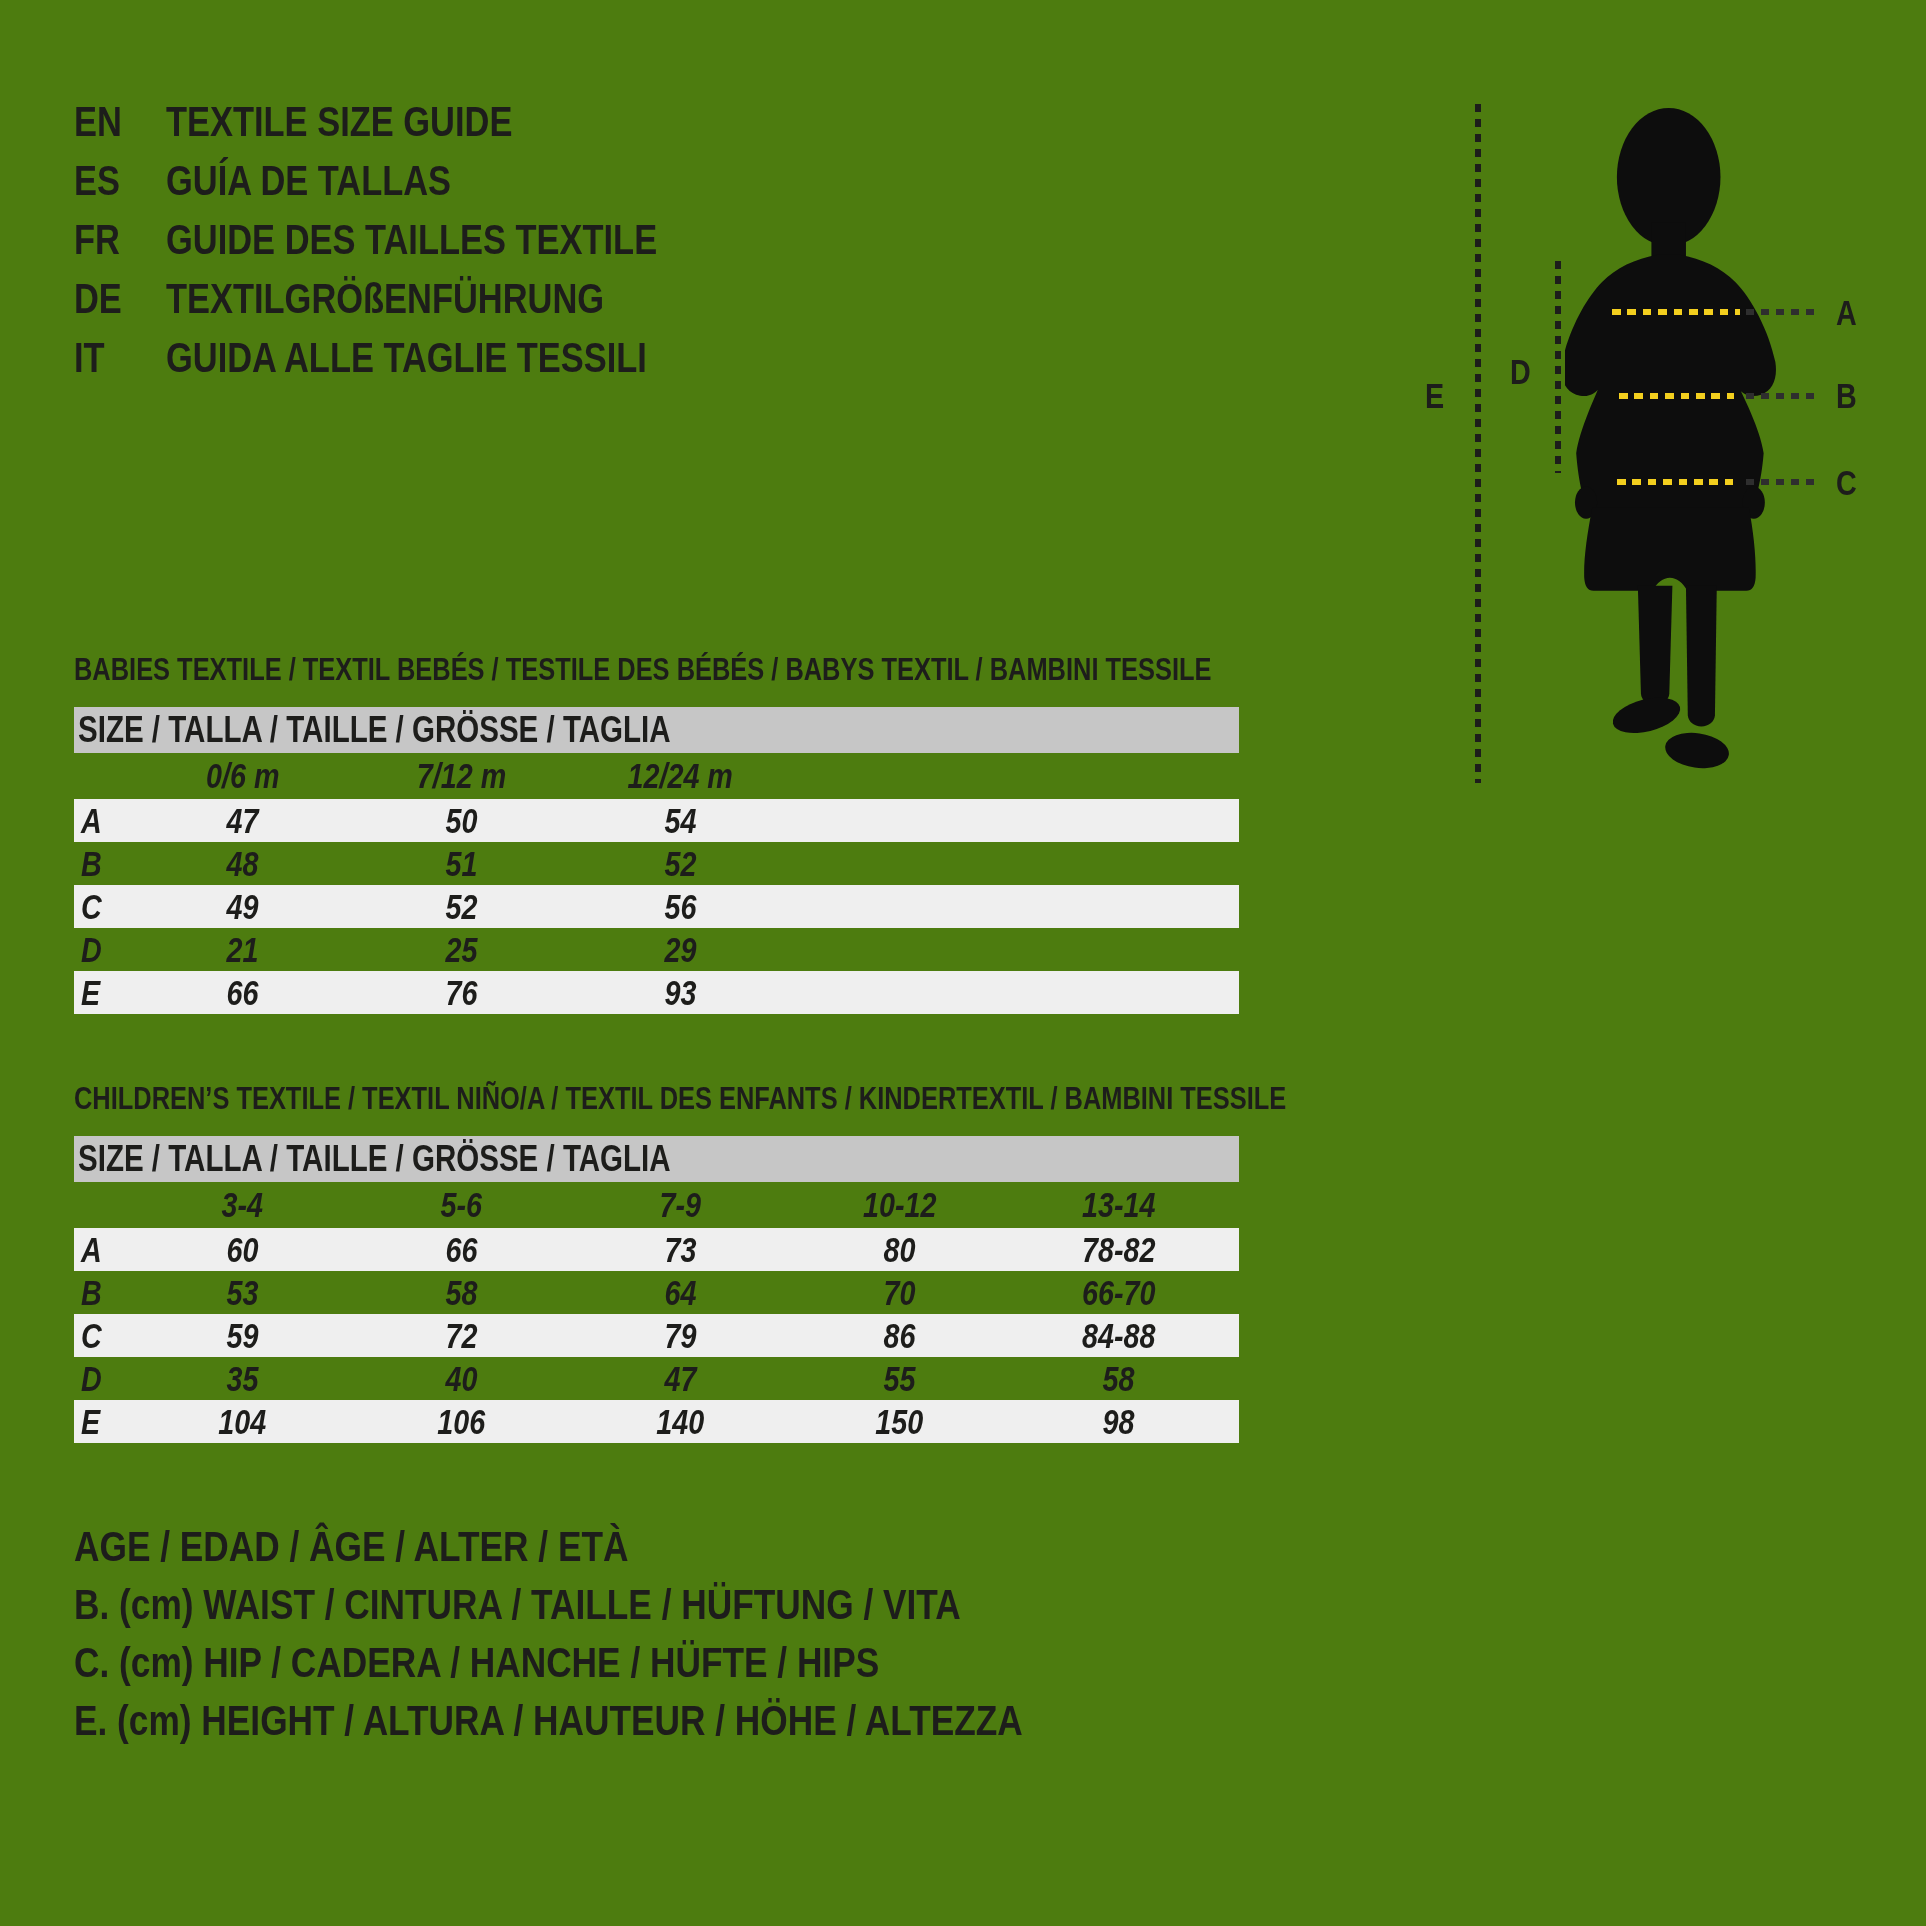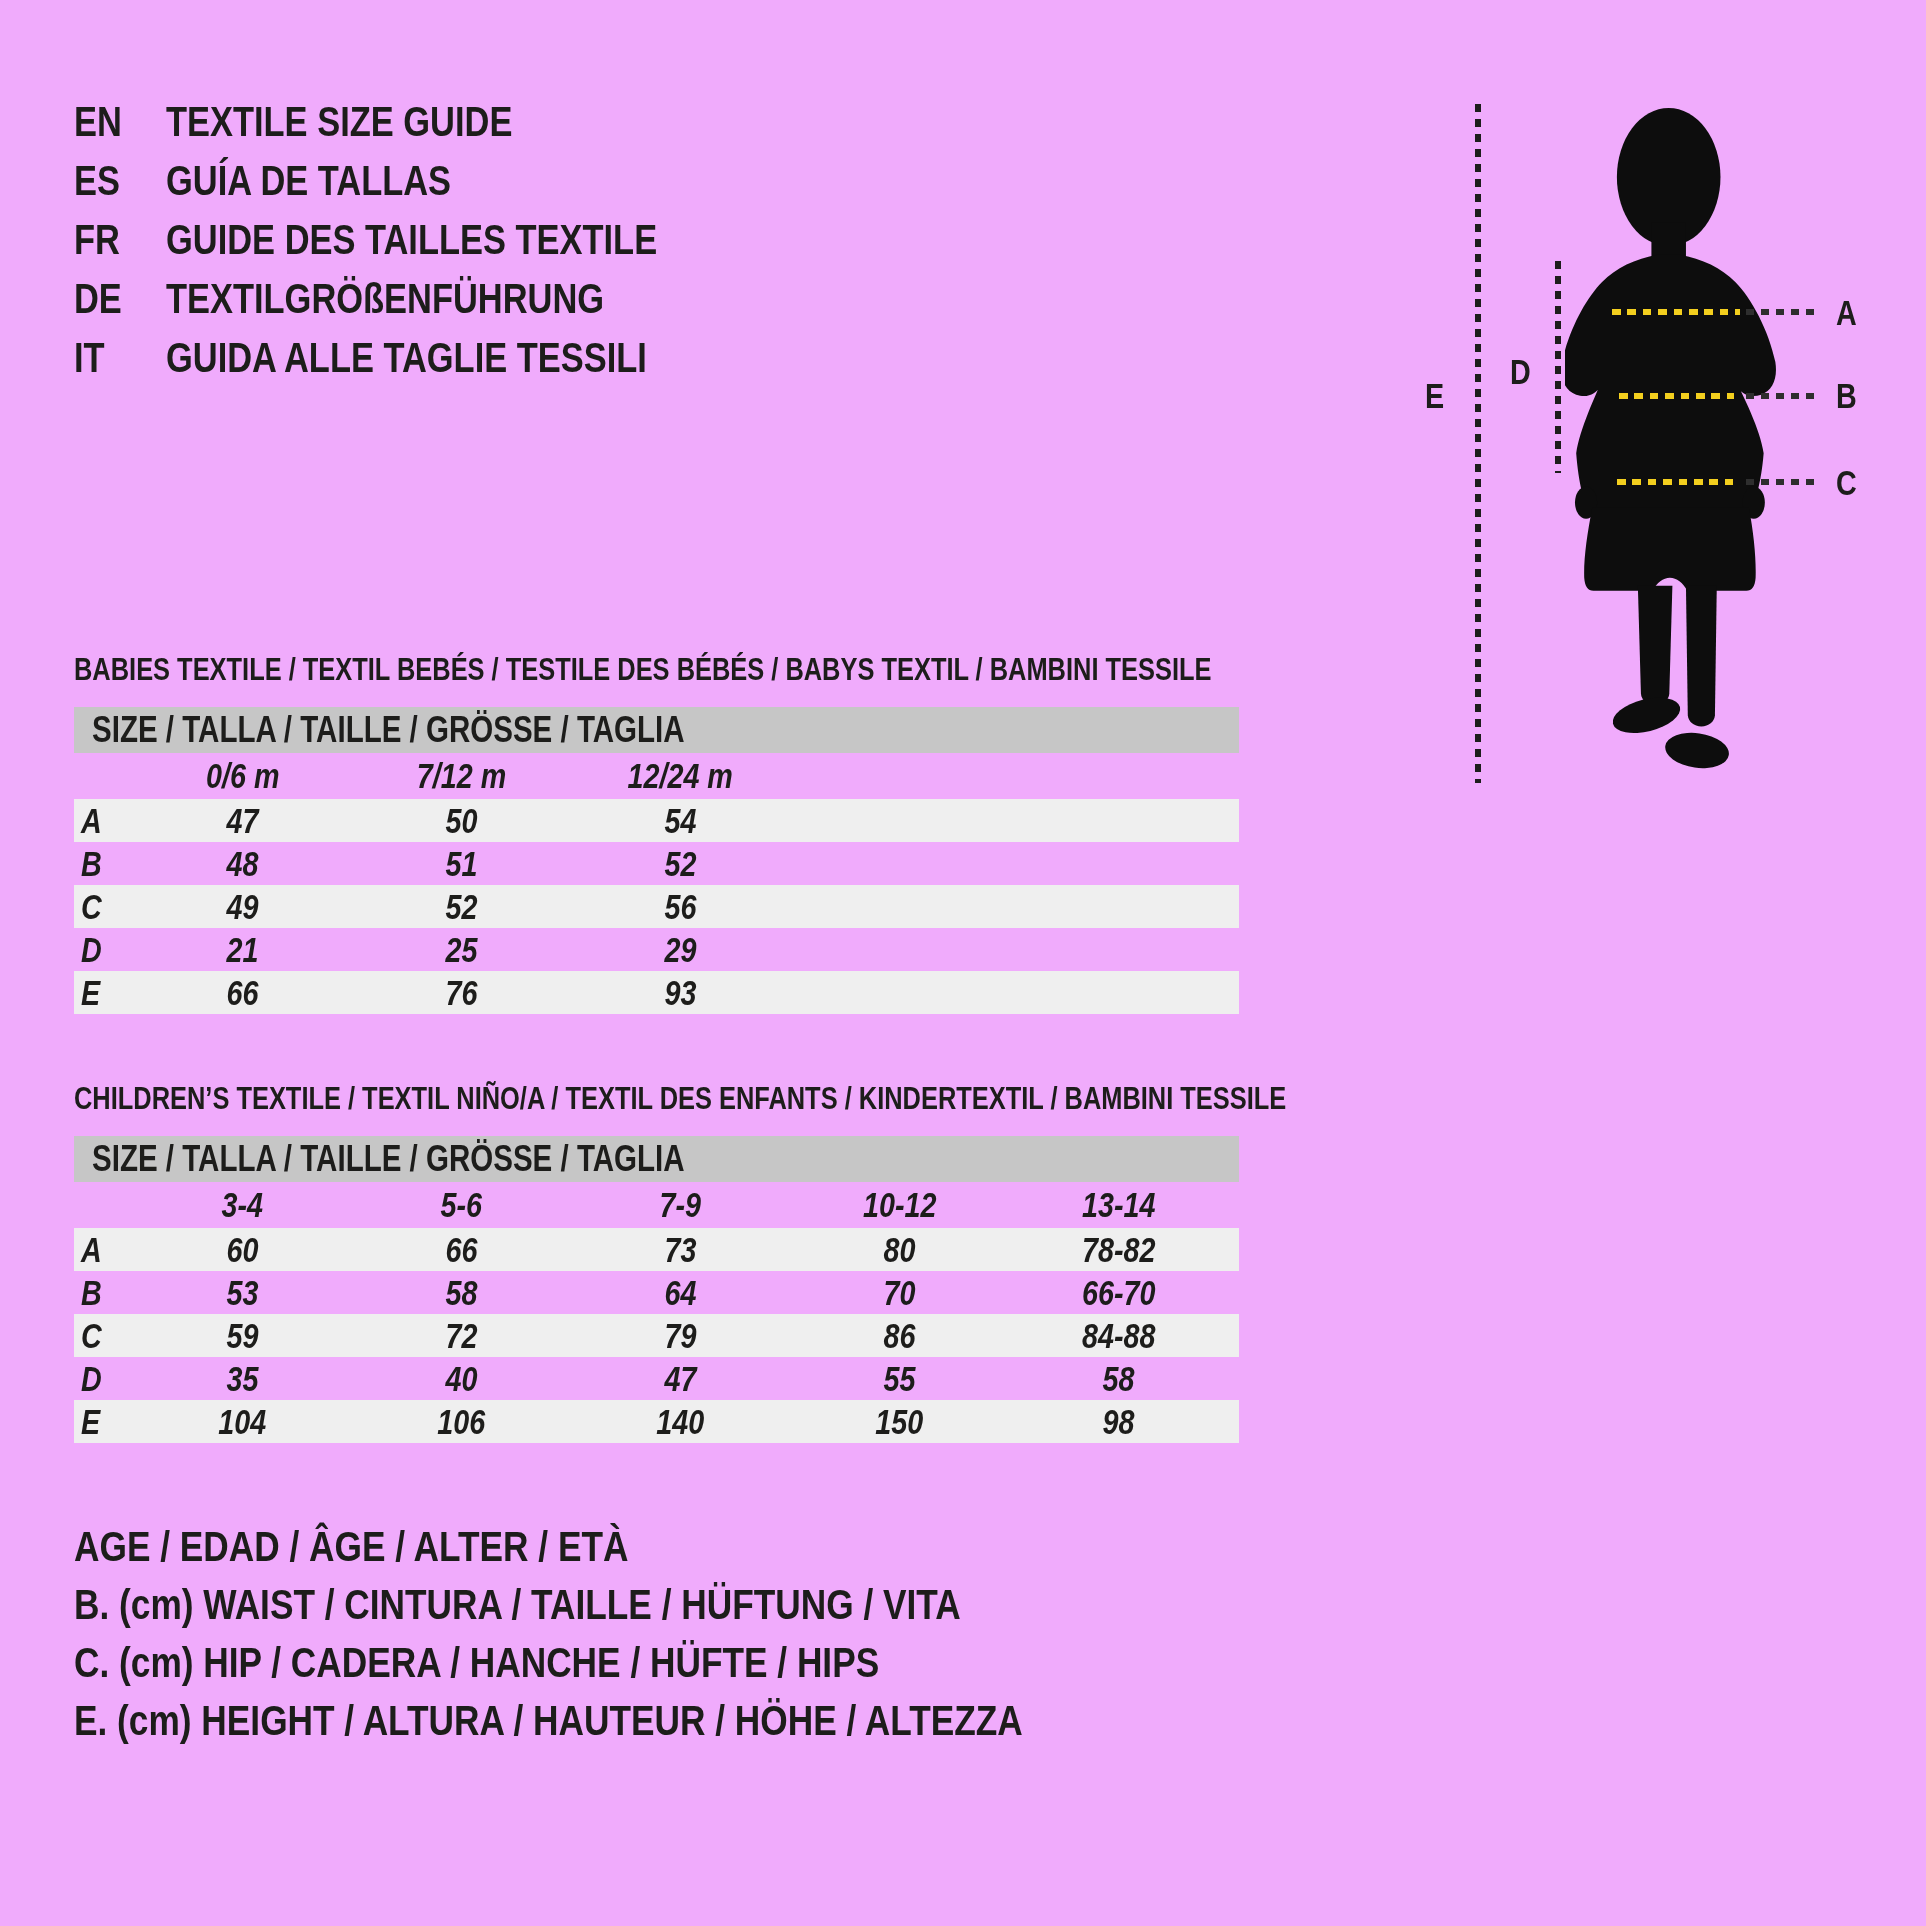--- a/index.html
+++ b/index.html
@@ -1,40 +1,40 @@
 <!DOCTYPE html>
 <html style="font-size:10px"><head>
 <meta charset="utf-8">
 <title>Textile Size Guide</title>
 <style>
   html,body{margin:0;padding:0;background:#ffffff;}
   .page{
     position:relative;
     width:1926px;height:1926px;
-    background:#f0abfc;
+    background:#4d7c0f;
     font-family:"Liberation Sans","DejaVu Sans",sans-serif;
     font-weight:700;
     color:#1d1d1b;
     overflow:hidden;
   }
   
   .cond{display:inline-block;transform:scaleX(0.82);transform-origin:0 50%;white-space:nowrap;}
   .cond-c{display:inline-block;transform:scaleX(0.82);transform-origin:50% 50%;white-space:nowrap;}
 
   
   .lang-block{position:absolute;left:74px;top:92px;}
   .lang-row{display:flex;height:59px;align-items:center;font-size:42px;}
   .lang-code{width:92px;flex:0 0 92px;}
   
   .sec-heading{position:absolute;left:74px;font-size:31px;line-height:44px;margin-top:7px;}
   
   .size-bar{
     position:absolute;left:74px;width:1165px;height:46px;
     background:#c6c6c6;display:flex;align-items:center;
-    padding-left:18px;box-sizing:border-box;font-size:36px;
+    padding-left:4px;box-sizing:border-box;font-size:36px;
   }
   
   .table{position:absolute;left:74px;width:1165px;font-style:italic;}
   .trow{display:grid;height:43px;align-items:center;font-size:35px;}
   .trow.head{height:46px;}
   .trow.cols3{grid-template-columns:59px repeat(3,219px);}
   .trow.cols5{grid-template-columns:59px repeat(5,219px);}
   .trow.odd{background:#efefef;}
   .tlabel{padding-left:7.4px;}
   .tval{text-align:center;}

